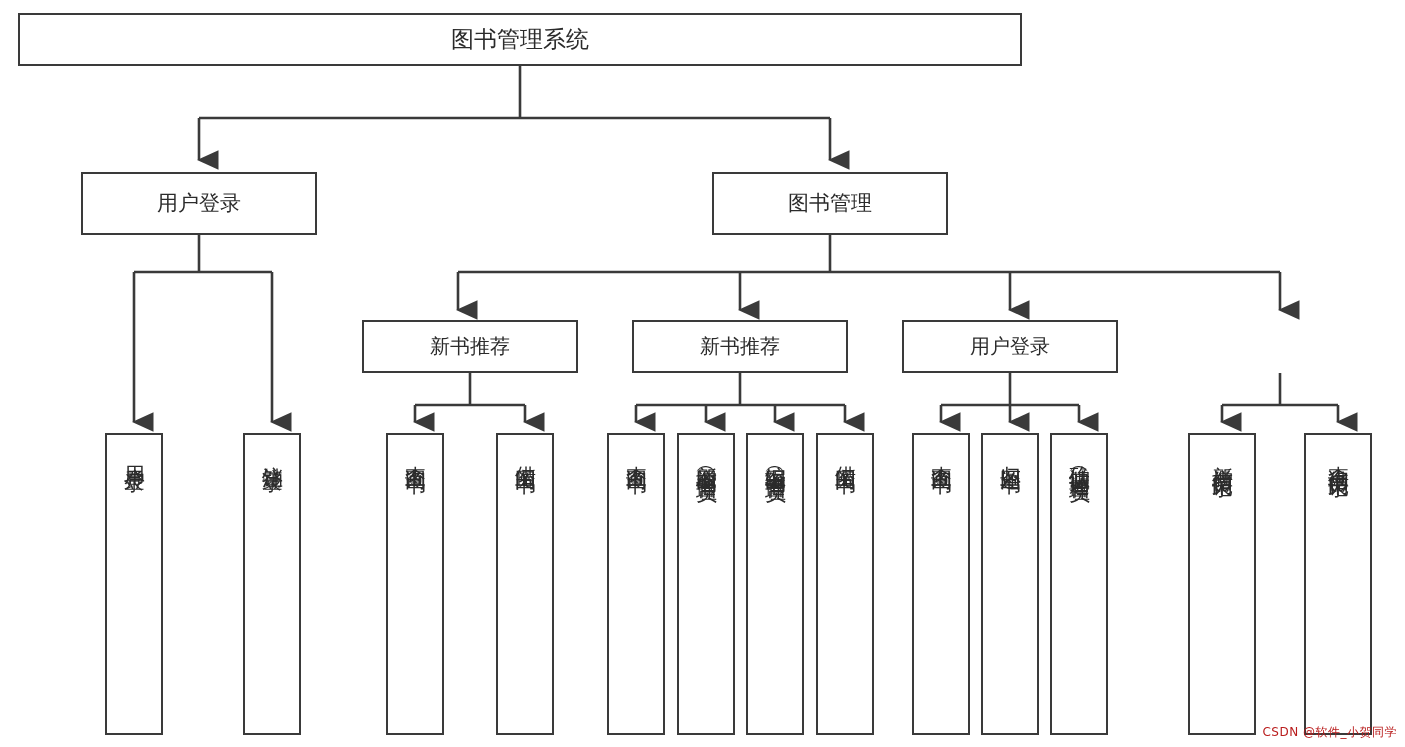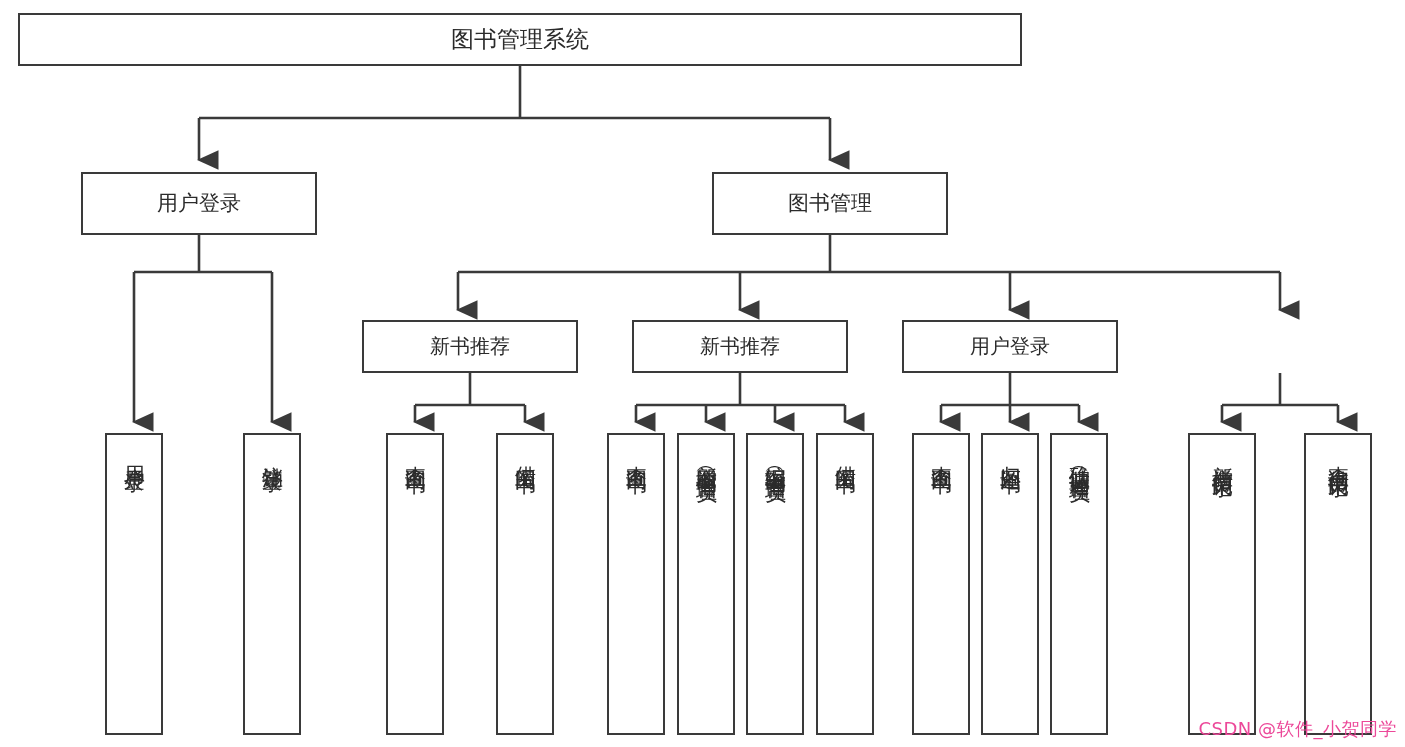--- a/index.html
+++ b/index.html
@@ -52,22 +52,22 @@
     text-orientation: upright;
     font-size: 21px;
     letter-spacing: 2.5px;
     line-height: 1;
     white-space: nowrap;
   }
   #watermark {
     position: absolute;
     right: 8px;
     bottom: 6px;
-    font-size: 18px;
-    color: #ec4899;
+    font-size: 12px;
+    color: #b91c1c;
     letter-spacing: 0.5px;
     white-space: nowrap;
     pointer-events: none;
   }
 </style>
 </head>
 <body>
 
 <div id="canvas">
 

